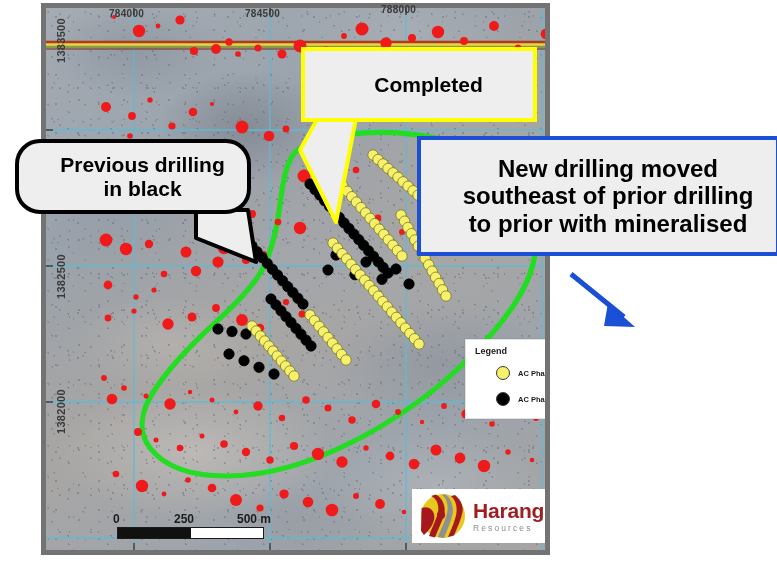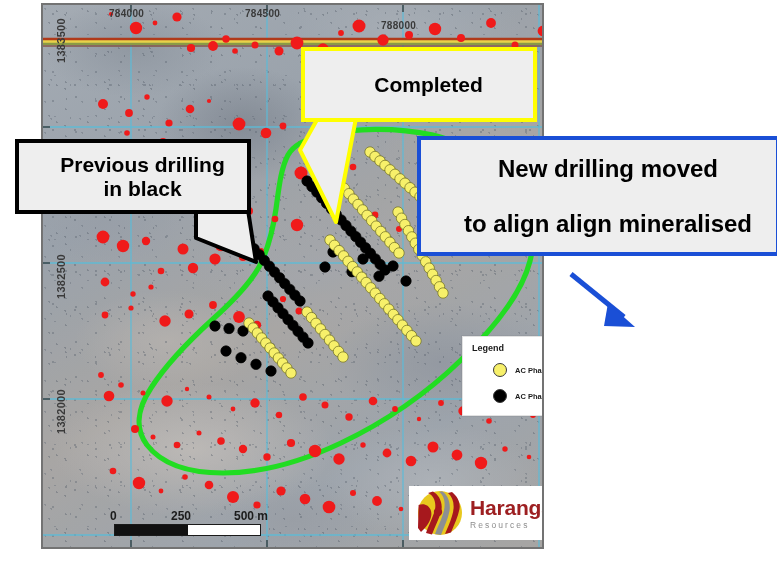--- a/index.html
+++ b/index.html
@@ -14,21 +14,21 @@
     height: 577px;
     background: #ffffff;
     overflow: hidden;
   }
 
   
   #map-frame {
     position: absolute;
     left: 41px; top: 3px;
     width: 499px; height: 542px;
-    border: 2px solid #737373;
+    border: 5px solid #737373;
     background: #9aa3ae;
     overflow: hidden;
   }
   #map-imagery {
     position: absolute;
     inset: 0;
     background-color: #98a1ab;
     background-image:
       radial-gradient(ellipse 130px 70px at 18% 8%,  rgba(140,150,163,.85), rgba(140,150,163,0) 70%),
       radial-gradient(ellipse 170px 90px at 72% 5%,  rgba(168,176,186,.8),  rgba(168,176,186,0) 70%),
@@ -552,51 +552,51 @@
       </div>
       <div id="scalebar-bar">
         <i style="flex:1;background:#111111;"></i>
         <i style="flex:1;background:#ffffff;"></i>
       </div>
     </div>
   </div>
 
   <div class="x-label" style="left:109px; top:8px;">784000</div>
   <div class="x-label" style="left:245px; top:8px;">784500</div>
-  <div class="x-label" style="left:381px; top:20px;">788000</div>
+  <div class="x-label" style="left:381px; top:4px;">788000</div>
 
   <div class="y-label" style="left:55px; top:63px;">1383500</div>
   <div class="y-label" style="left:55px; top:299px;">1382500</div>
   <div class="y-label" style="left:55px; top:434px;">1382000</div>
 
   <svg id="tails" width="777" height="577" viewBox="0 0 777 577">
 
     <polygon points="318,118 356,118 336,222 300,150" fill="#eeeeee" stroke="#ffff00" stroke-width="4" stroke-linejoin="round"></polygon>
 
     <polygon points="196,210 248,210 256,262 196,238" fill="#eeeeee" stroke="#000000" stroke-width="4" stroke-linejoin="round"></polygon>
   </svg>
 
   <div class="callout-text" id="callout-yellow" style="border-color: rgb(255, 255, 0);">
     <span>
       <span>Completed</span><br>
     </span>
   </div>
 
-  <div class="callout-text" id="callout-black" style="border-color: rgb(0, 0, 0);">
+  <div class="callout-text" id="callout-black" style="border-color: rgb(0, 0, 0); border-radius: 25px;">
     <span>
       <span>Previous drilling</span><br>
       <span>in black</span>
     </span>
   </div>
 
   <div class="callout-text" id="callout-blue" style="border-color: rgb(26, 79, 214);">
     <span>
       <span>New drilling moved</span><br>
-      <br>
-      <span>to align align mineralised</span><br>
+      <span>southeast of prior drilling</span><br>
+      <span>to prior with mineralised</span><br>
     </span>
   </div>
 
   <svg id="arrow-layer" width="777" height="577" viewBox="0 0 777 577">
     <g>
       <line x1="571" y1="274" x2="624" y2="317" stroke="#1a4fd6" stroke-width="5"></line>
       <polygon points="608,303 635,327 604,326" fill="#1a4fd6"></polygon>
     </g>
   </svg>
 

